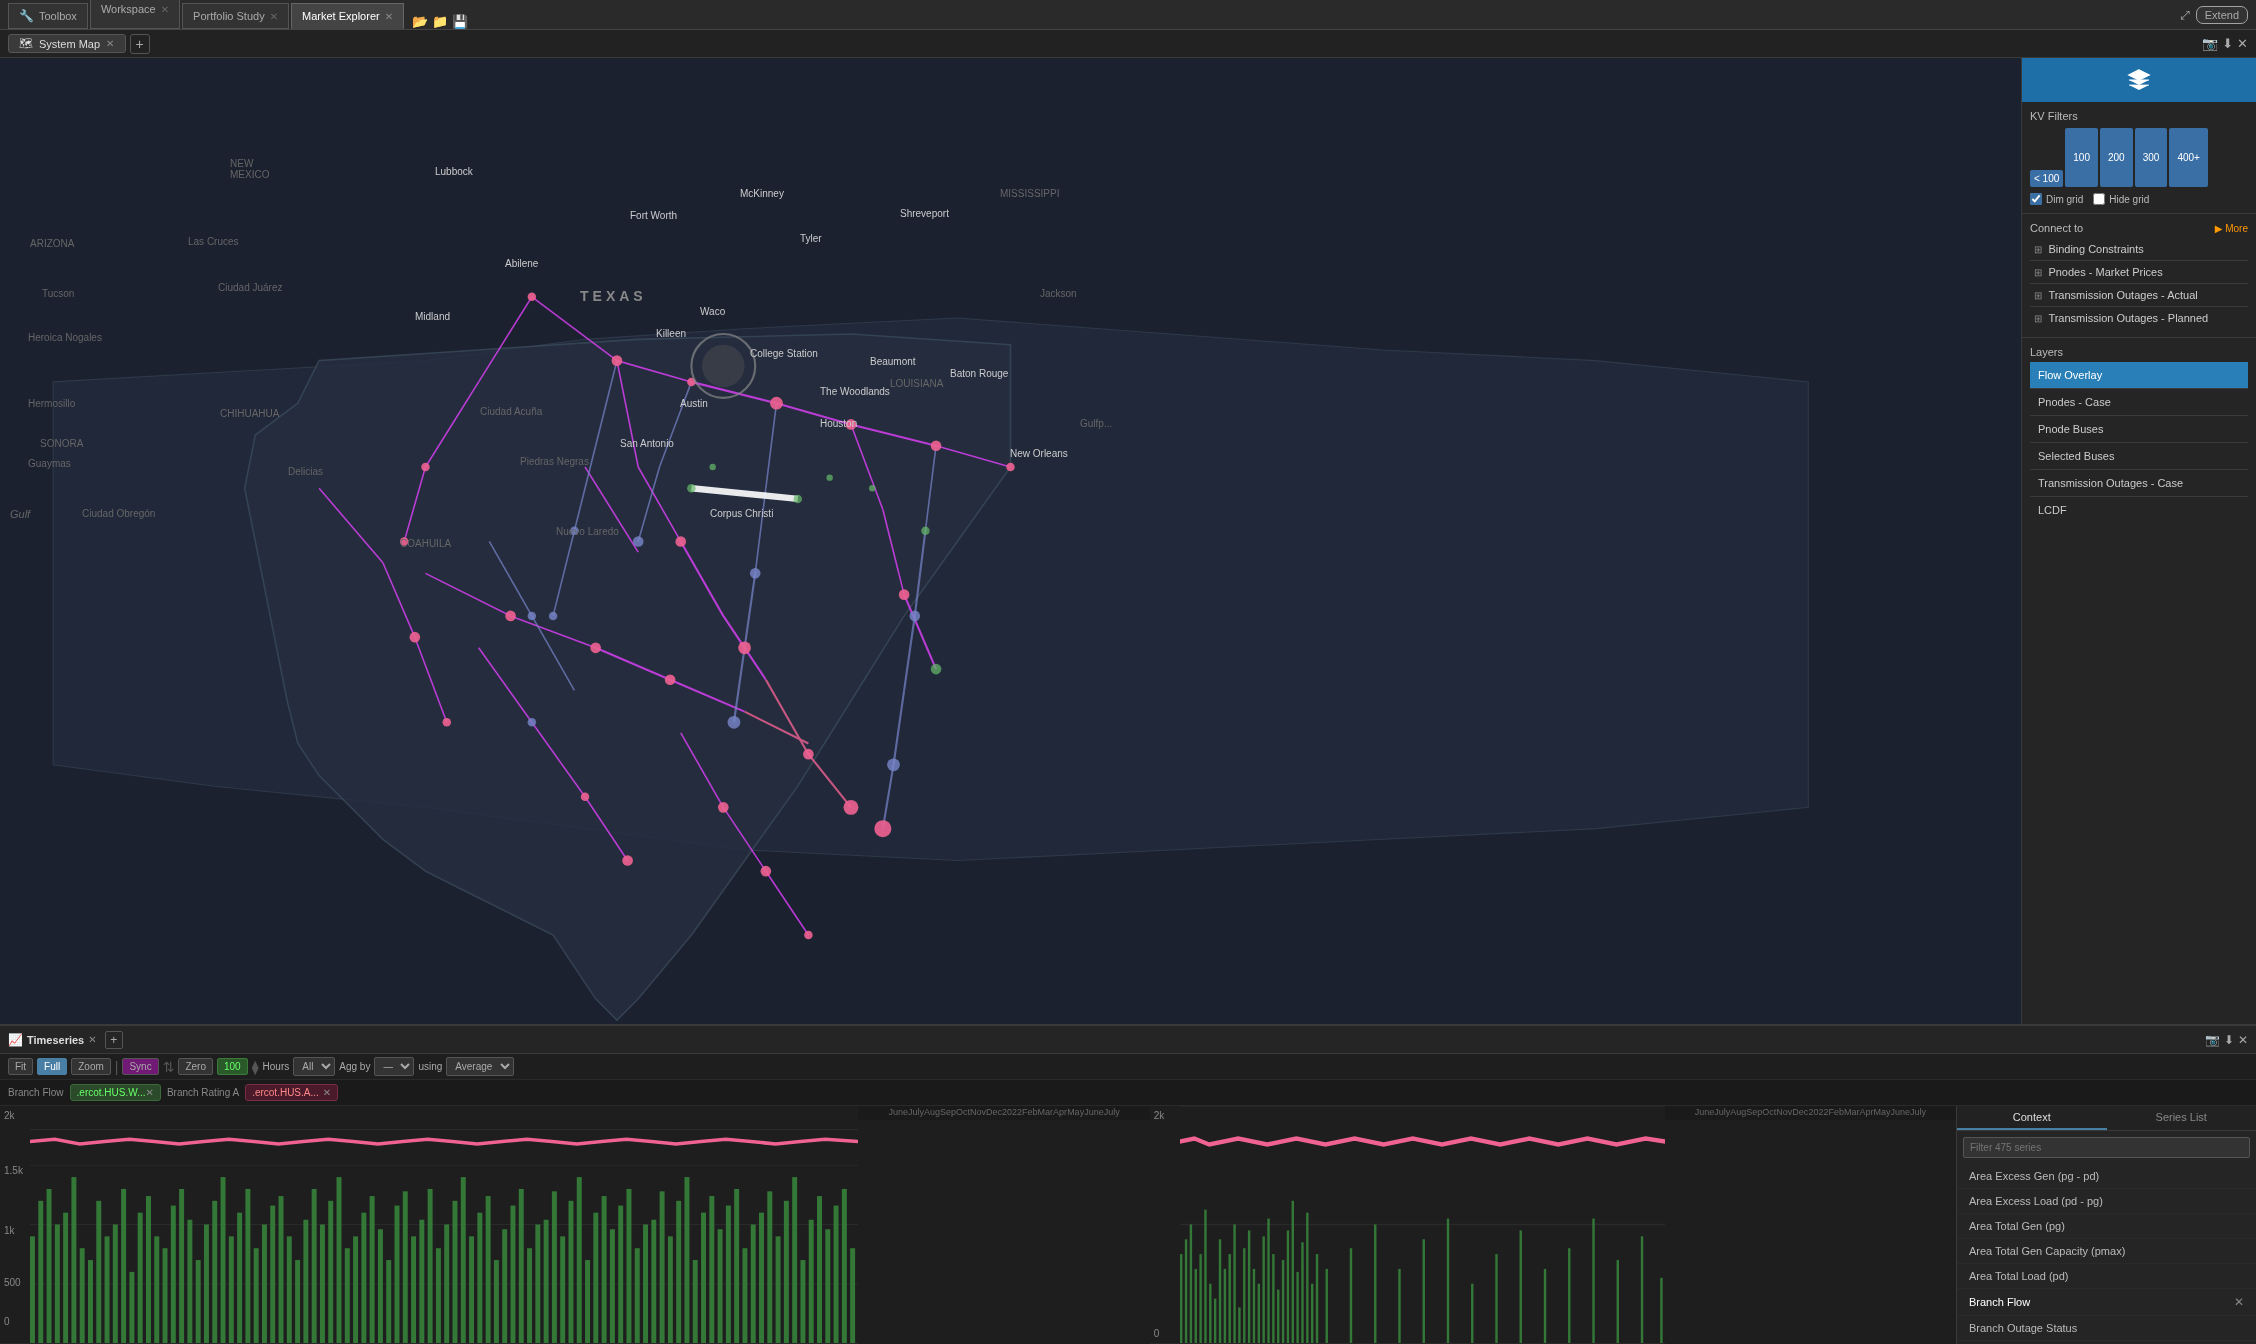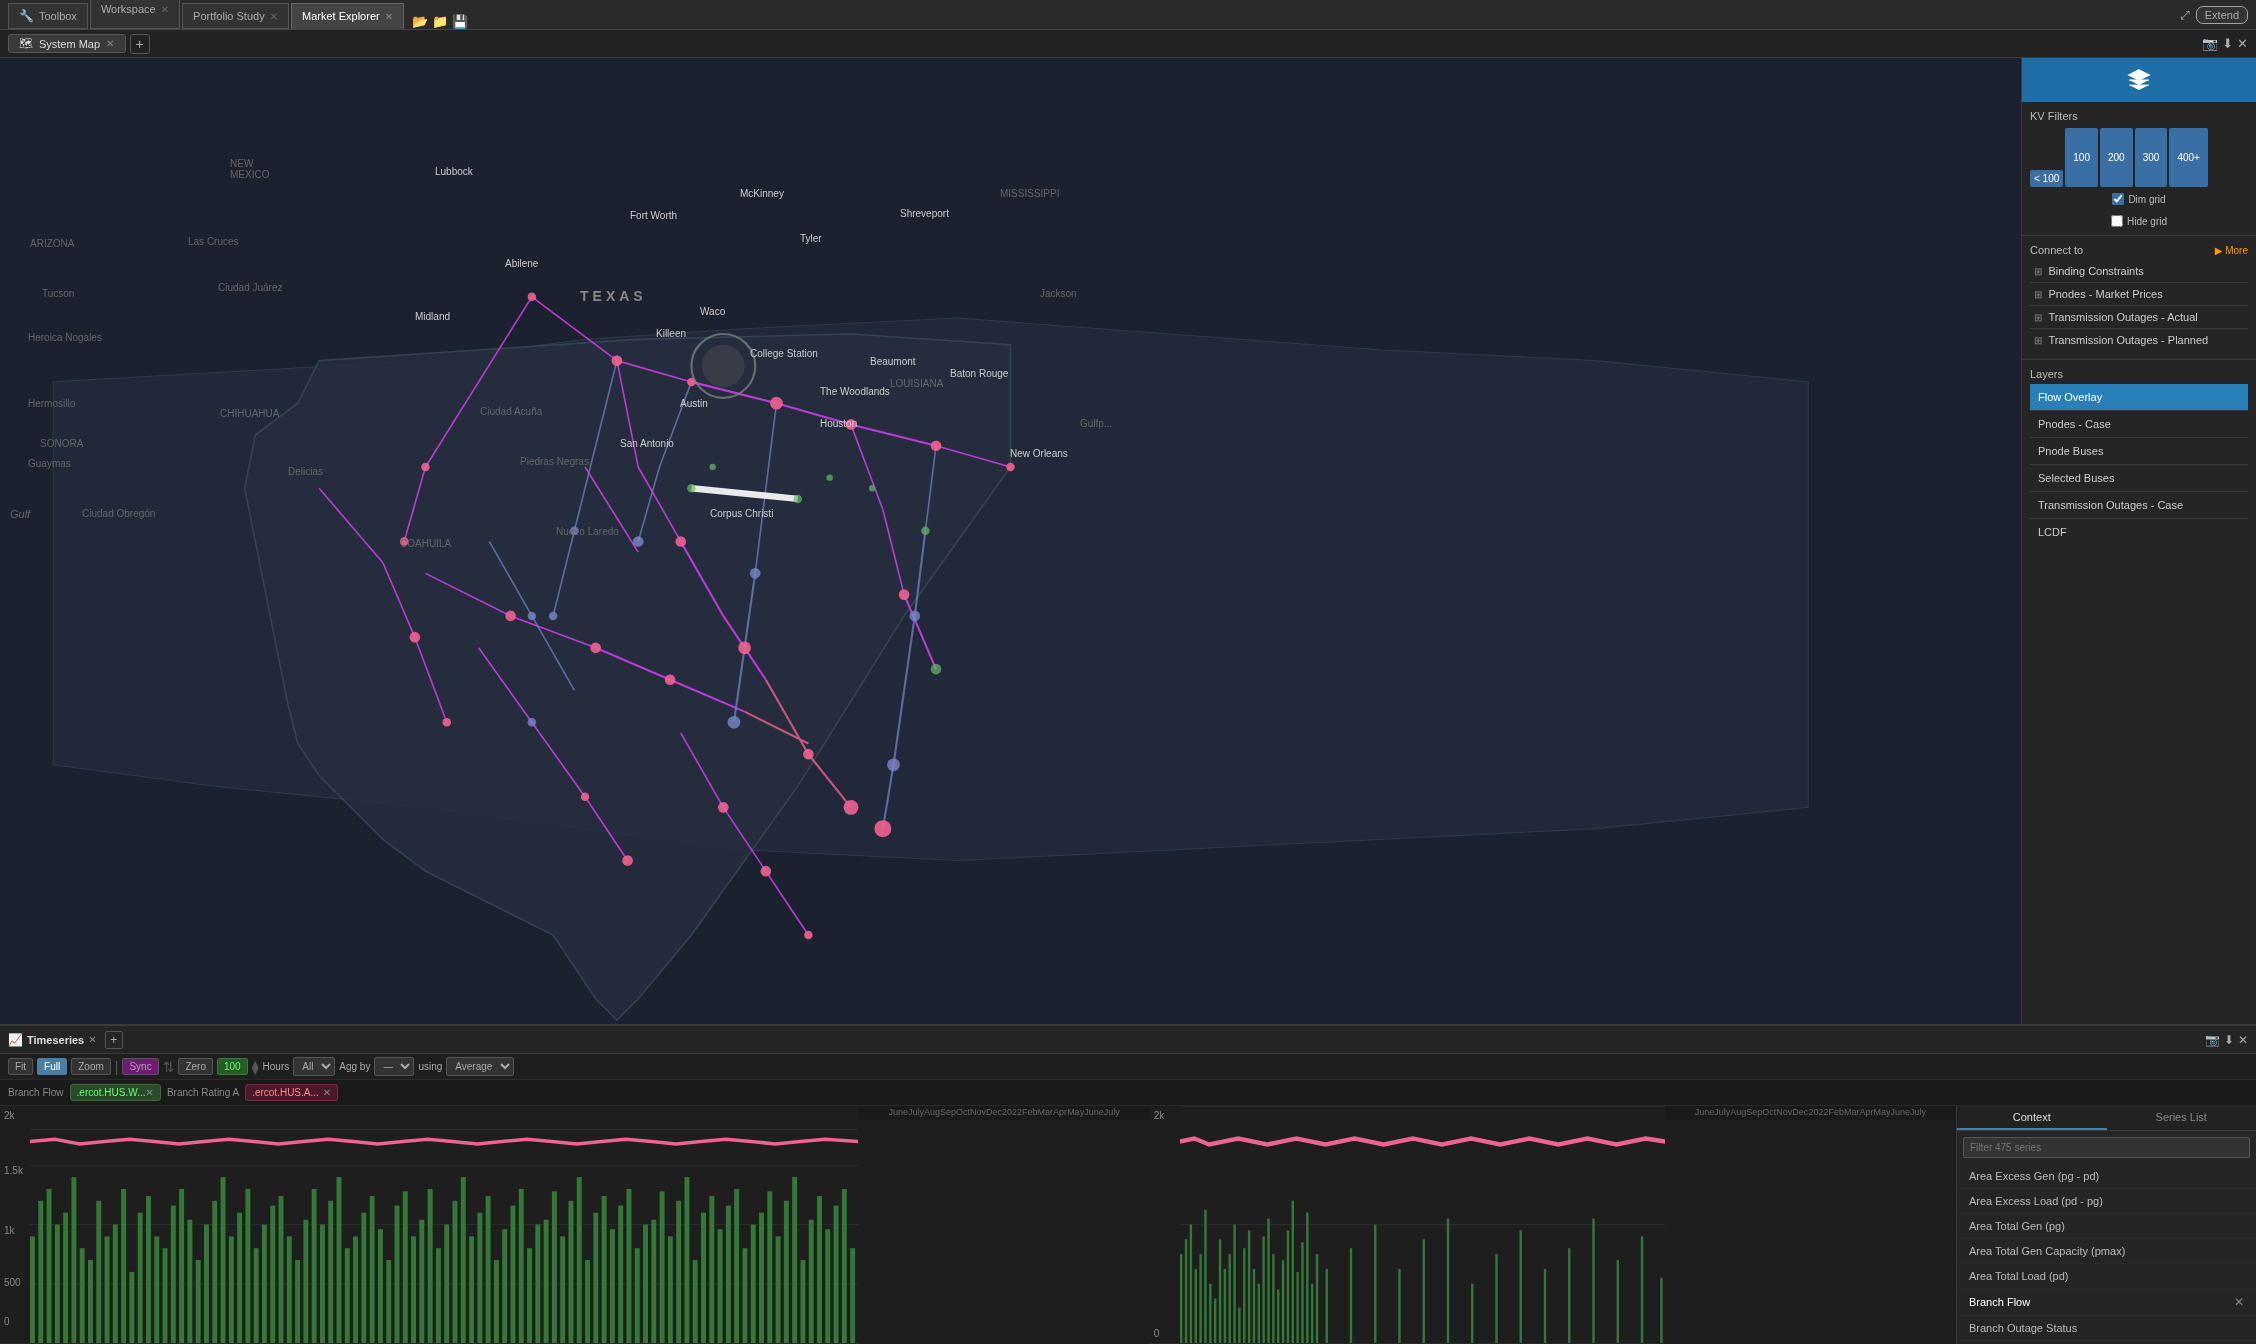--- a/index.html
+++ b/index.html
@@ -246,21 +246,21 @@
 
     <div style="padding:8px;border-bottom:1px solid #3a3a3a;">
       <div style="font-size:11px;color:#bbb;margin-bottom:6px;">KV Filters</div>
       <div style="display:flex;gap:2px;">
         <button style="background:#3a6fa5;border:none;color:white;padding:3px 4px;border-radius:2px;font-size:10px;cursor:pointer;margin-top:42px;">&lt; 100</button>
         <button style="background:#3a6fa5;border:none;color:white;padding:3px 8px;border-radius:2px;font-size:10px;cursor:pointer;">100</button>
         <button style="background:#3a6fa5;border:none;color:white;padding:3px 8px;border-radius:2px;font-size:10px;cursor:pointer;">200</button>
         <button style="background:#3a6fa5;border:none;color:white;padding:3px 8px;border-radius:2px;font-size:10px;cursor:pointer;">300</button>
         <button style="background:#3a6fa5;border:none;color:white;padding:3px 8px;border-radius:2px;font-size:10px;cursor:pointer;">400+</button>
       </div>
-      <div style="margin-top:6px;display:flex;gap:10px;align-items:center;flex-direction:column;">
+      <div style="margin-top:6px;display:flex;gap:10px;align-items:center;">
         <label style="display:flex;align-items:center;gap:4px;font-size:10px;color:#bbb;cursor:pointer;">
           <input type="checkbox" checked="" style="accent-color: rgb(58, 111, 165); width: 12px; height: 12px;">
           <span>Dim grid</span>
         </label>
         <label style="display:flex;align-items:center;gap:4px;font-size:10px;color:#bbb;cursor:pointer;">
           <input type="checkbox" style="accent-color: rgb(58, 111, 165); width: 12px; height: 12px;">
           <span>Hide grid</span>
         </label>
       </div>
     </div>

